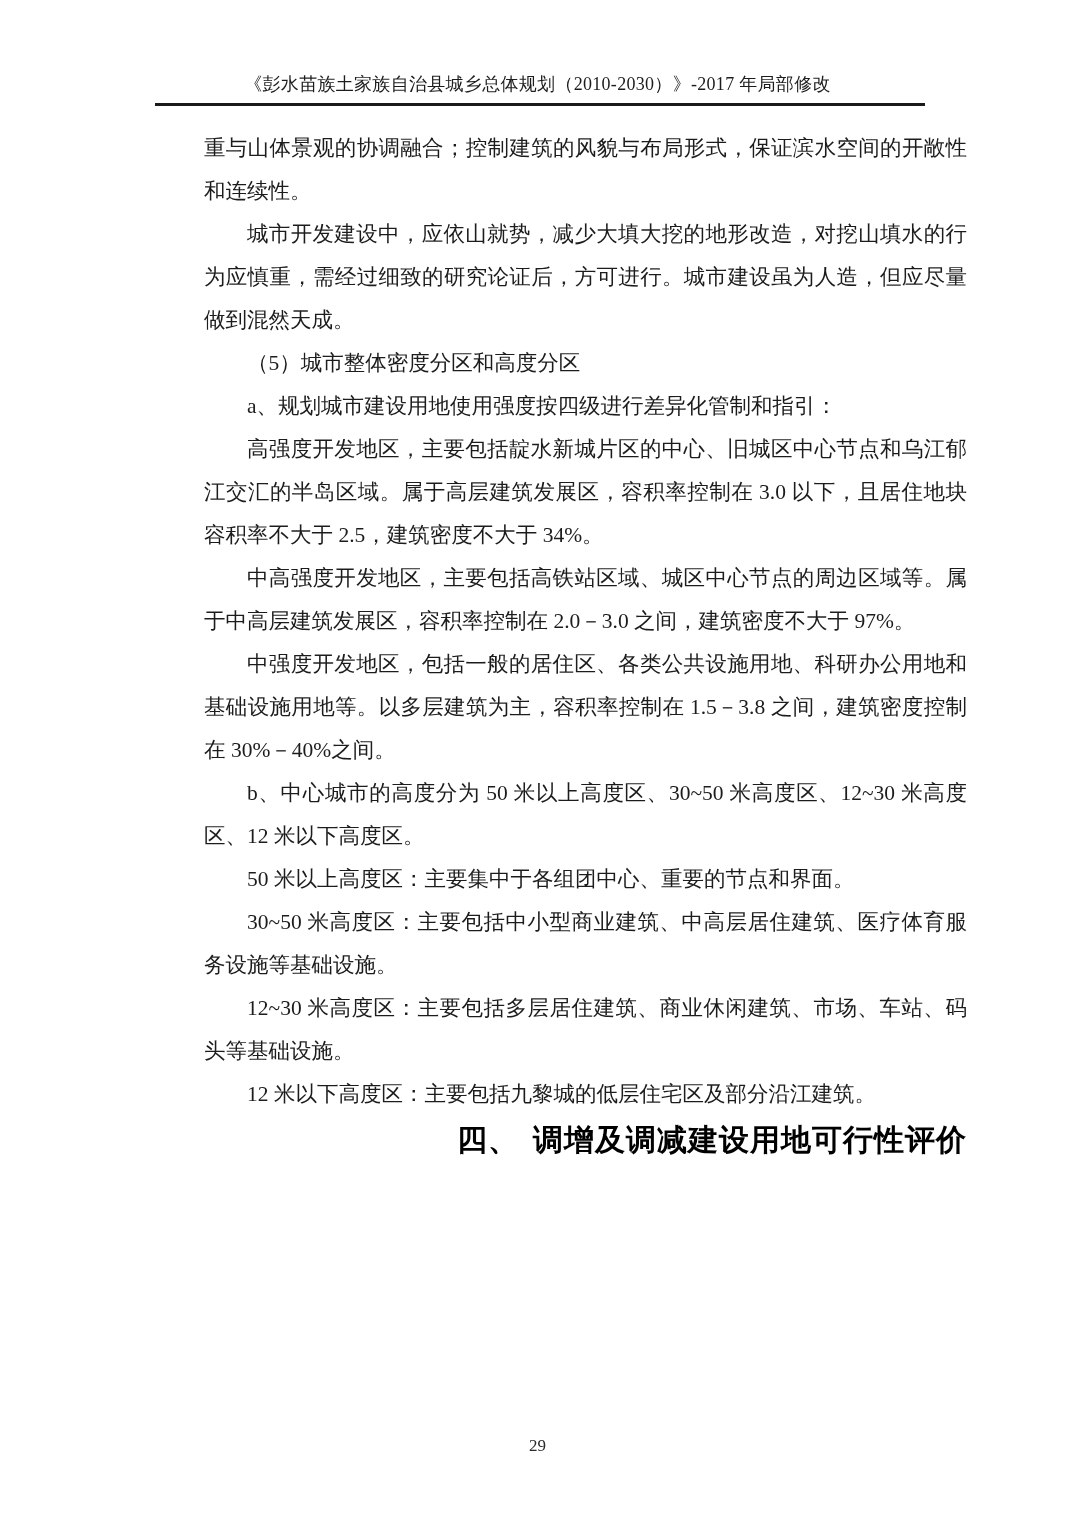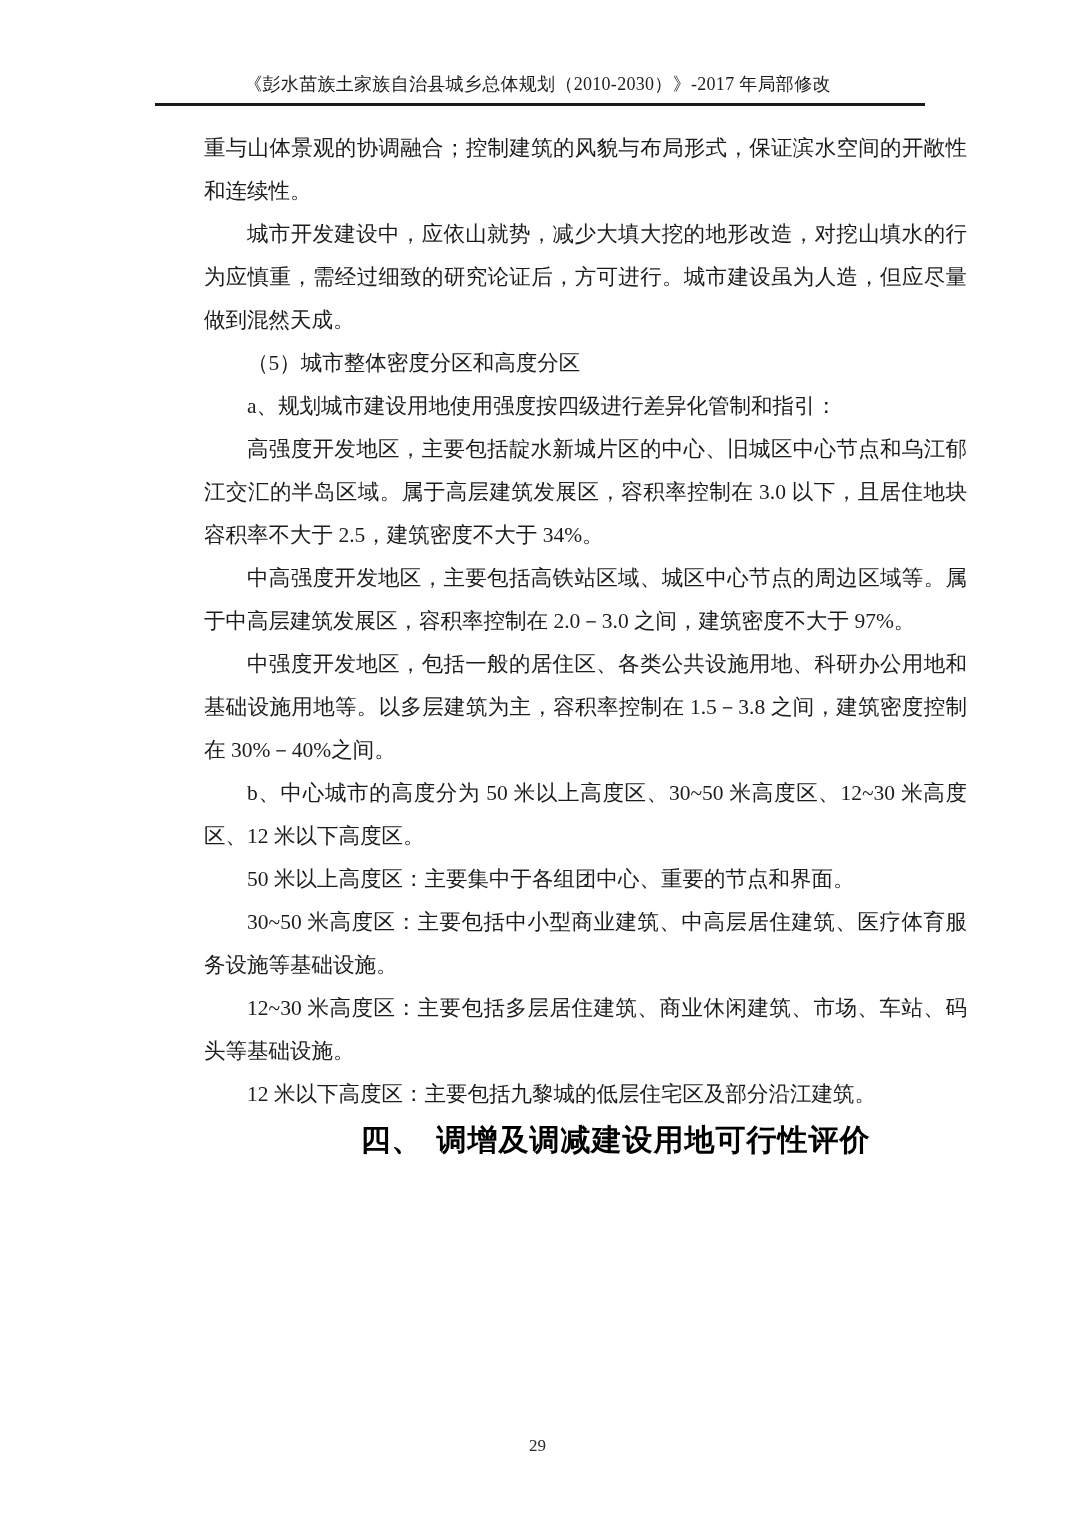--- a/index.html
+++ b/index.html
@@ -45,21 +45,21 @@
   }
   .doc-body p {
     margin: 0;
     padding: 0;
     text-indent: 2em;
   }
   .doc-body p.no-indent { text-indent: 0; }
   .section-heading {
     margin: 0;
     text-indent: 0;
-    text-align: center;
+    text-align: right;
     font-family: "Liberation Sans", "DejaVu Sans", sans-serif;
     font-weight: 700;
     font-size: 30px;
     line-height: 48px;
     color: #000000;
     letter-spacing: 1px;
   }
   .section-heading .heading-number { margin-right: 14px; }
   .page-number {
     position: absolute;

